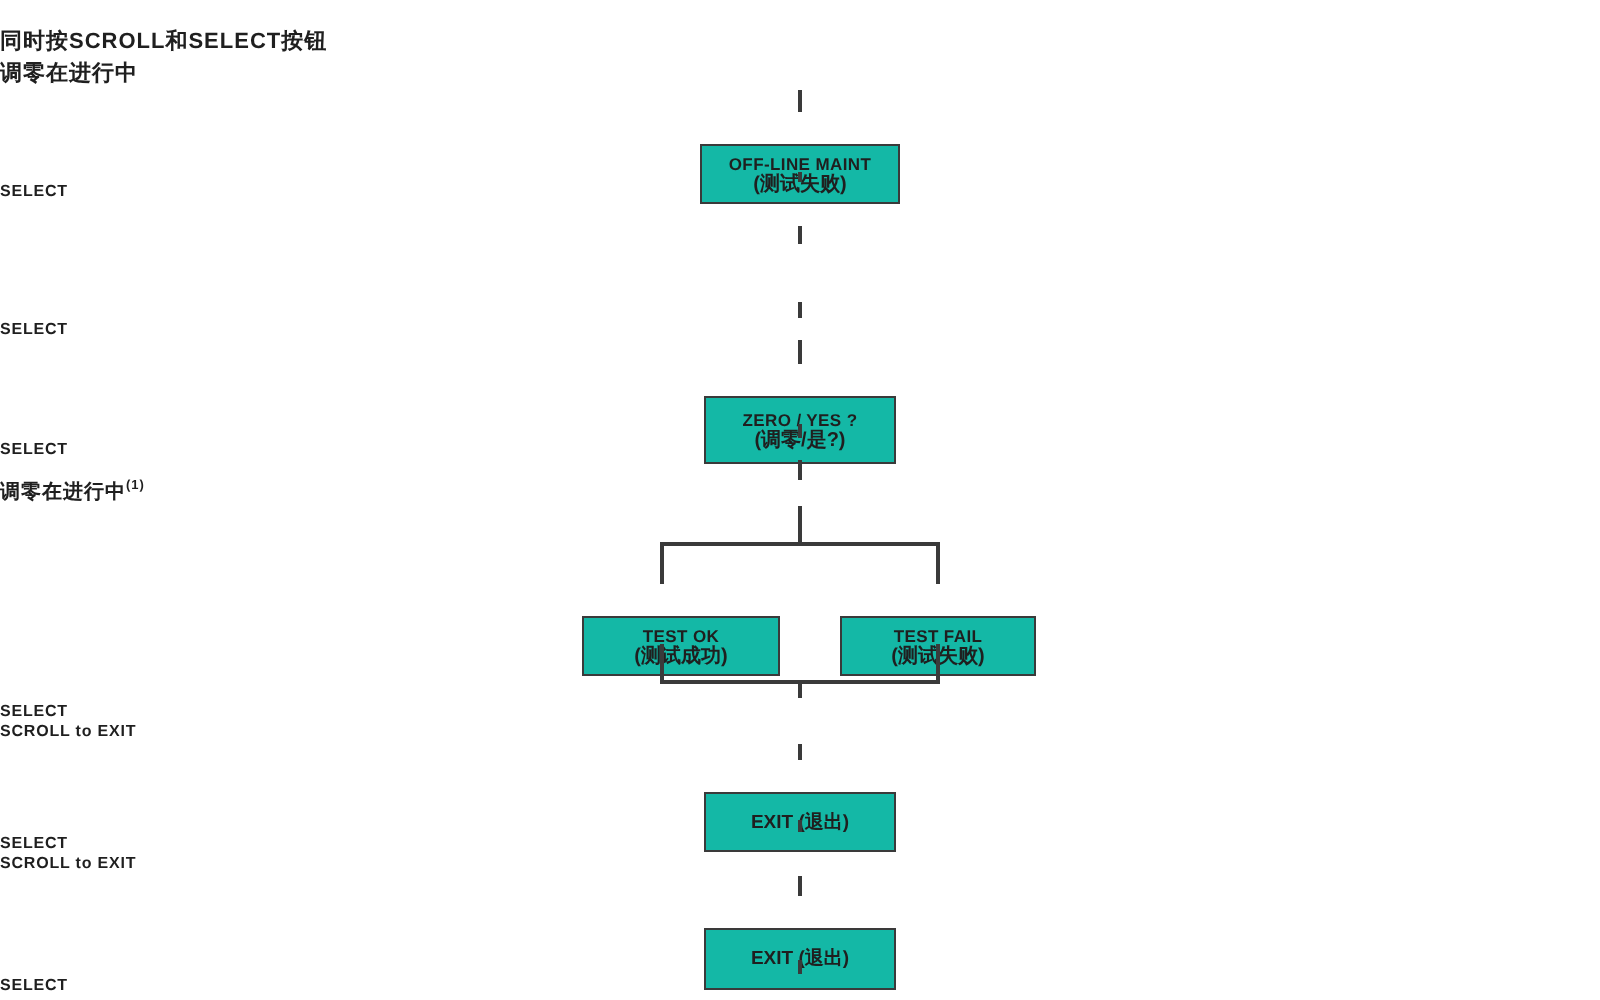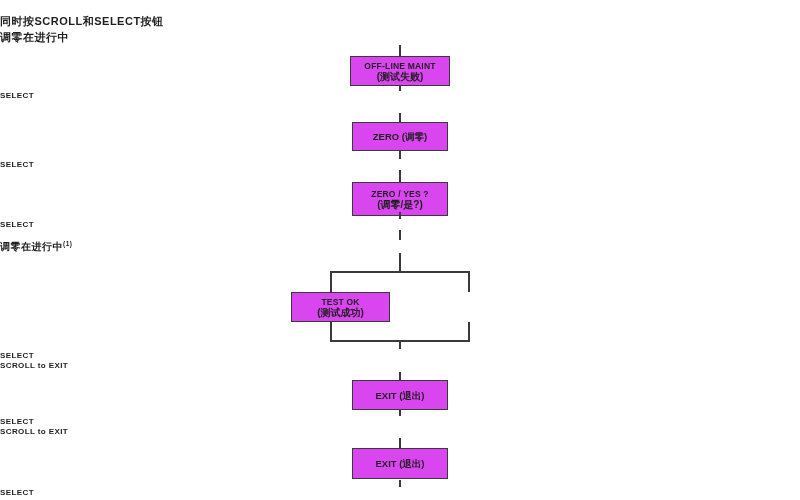--- a/index.html
+++ b/index.html
@@ -6,22 +6,22 @@
   .canvas{
     position:relative;width:800px;height:500px;overflow:hidden;
     background:var(--background,#ffffff);
     font-family:"Liberation Sans","DejaVu Sans",sans-serif;
     color:var(--text,#1f1f1f);
   }
   .vline{position:absolute;width:1.5px;background:var(--line,#3a3a3a);}
   .hline{position:absolute;height:1.5px;background:var(--line,#3a3a3a);}
   .fbox{
     position:absolute;box-sizing:border-box;border:1.5px solid var(--line,#2e2e2e);
-    background:#d946ef;display:flex;flex-direction:column;align-items:center;
-    justify-content:center;text-align:center;font-weight:700;
+    background:#14b8a6;display:flex;flex-direction:column;align-items:center;
+    justify-content:center;text-align:center;font-weight:700;margin-top:16px;
   }
   .bx-en{font-size:8.5px;line-height:10px;letter-spacing:0.2px;}
   .bx-zh{font-size:10px;line-height:11px;}
   .bx-single{font-size:9.5px;line-height:11px;}
   .lab{position:absolute;left:0;width:100%;font-weight:700;}
   .lab-title{font-size:11px;line-height:13px;letter-spacing:0.5px;}
   .lab-en{font-size:8px;line-height:9px;letter-spacing:0.4px;}
   .lab-zh{font-size:10px;line-height:11px;letter-spacing:0.5px;}
   sup.fn{font-size:6.5px;line-height:0;vertical-align:super;}
 </style>
@@ -37,23 +37,20 @@
 
   <div class="fbox" style="left:350px;top:56px;width:100px;height:30px">
     <div class="bx-en">OFF-LINE MAINT</div>
     <div class="bx-zh">(测试失败)</div>
   </div>
 
   <div class="vline" style="left:399.25px;top:86px;height:5px"></div>
   <div class="lab lab-en" style="top:91px">SELECT</div>
   <div class="vline" style="left:399.25px;top:113px;height:9px"></div>
 
-  <div class="fbox" style="left:352px;top:122px;width:96px;height:29px">
-    <div class="bx-single">ZERO (调零)</div>
-  </div>
 
   <div class="vline" style="left:399.25px;top:151px;height:8px"></div>
   <div class="lab lab-en" style="top:160px">SELECT</div>
   <div class="vline" style="left:399.25px;top:170px;height:12px"></div>
 
   <div class="fbox" style="left:352px;top:182px;width:96px;height:34px">
     <div class="bx-en">ZERO / YES ?</div>
     <div class="bx-zh">(调零/是?)</div>
   </div>
 
@@ -67,20 +64,24 @@
 
   <div class="hline" style="left:330.25px;top:271px;width:139.5px"></div>
   <div class="vline" style="left:330.25px;top:271px;height:21px"></div>
   <div class="vline" style="left:468.25px;top:271px;height:21px"></div>
 
   <div class="fbox" style="left:291px;top:292px;width:99px;height:30px">
     <div class="bx-en">TEST OK</div>
     <div class="bx-zh">(测试成功)</div>
   </div>
 
+  <div class="fbox" style="left:420px;top:292px;width:98px;height:30px">
+    <div class="bx-en">TEST FAIL</div>
+    <div class="bx-zh">(测试失败)</div>
+  </div>
 
   <div class="vline" style="left:330.25px;top:322px;height:19px"></div>
   <div class="vline" style="left:468.25px;top:322px;height:19px"></div>
   <div class="hline" style="left:330.25px;top:340px;width:139.5px"></div>
   <div class="vline" style="left:399.25px;top:341px;height:8px"></div>
 
   <div class="lab lab-en" style="top:351px">SELECT</div>
   <div class="lab lab-en" style="top:361px">SCROLL to EXIT</div>
   <div class="vline" style="left:399.25px;top:372px;height:8px"></div>
 

